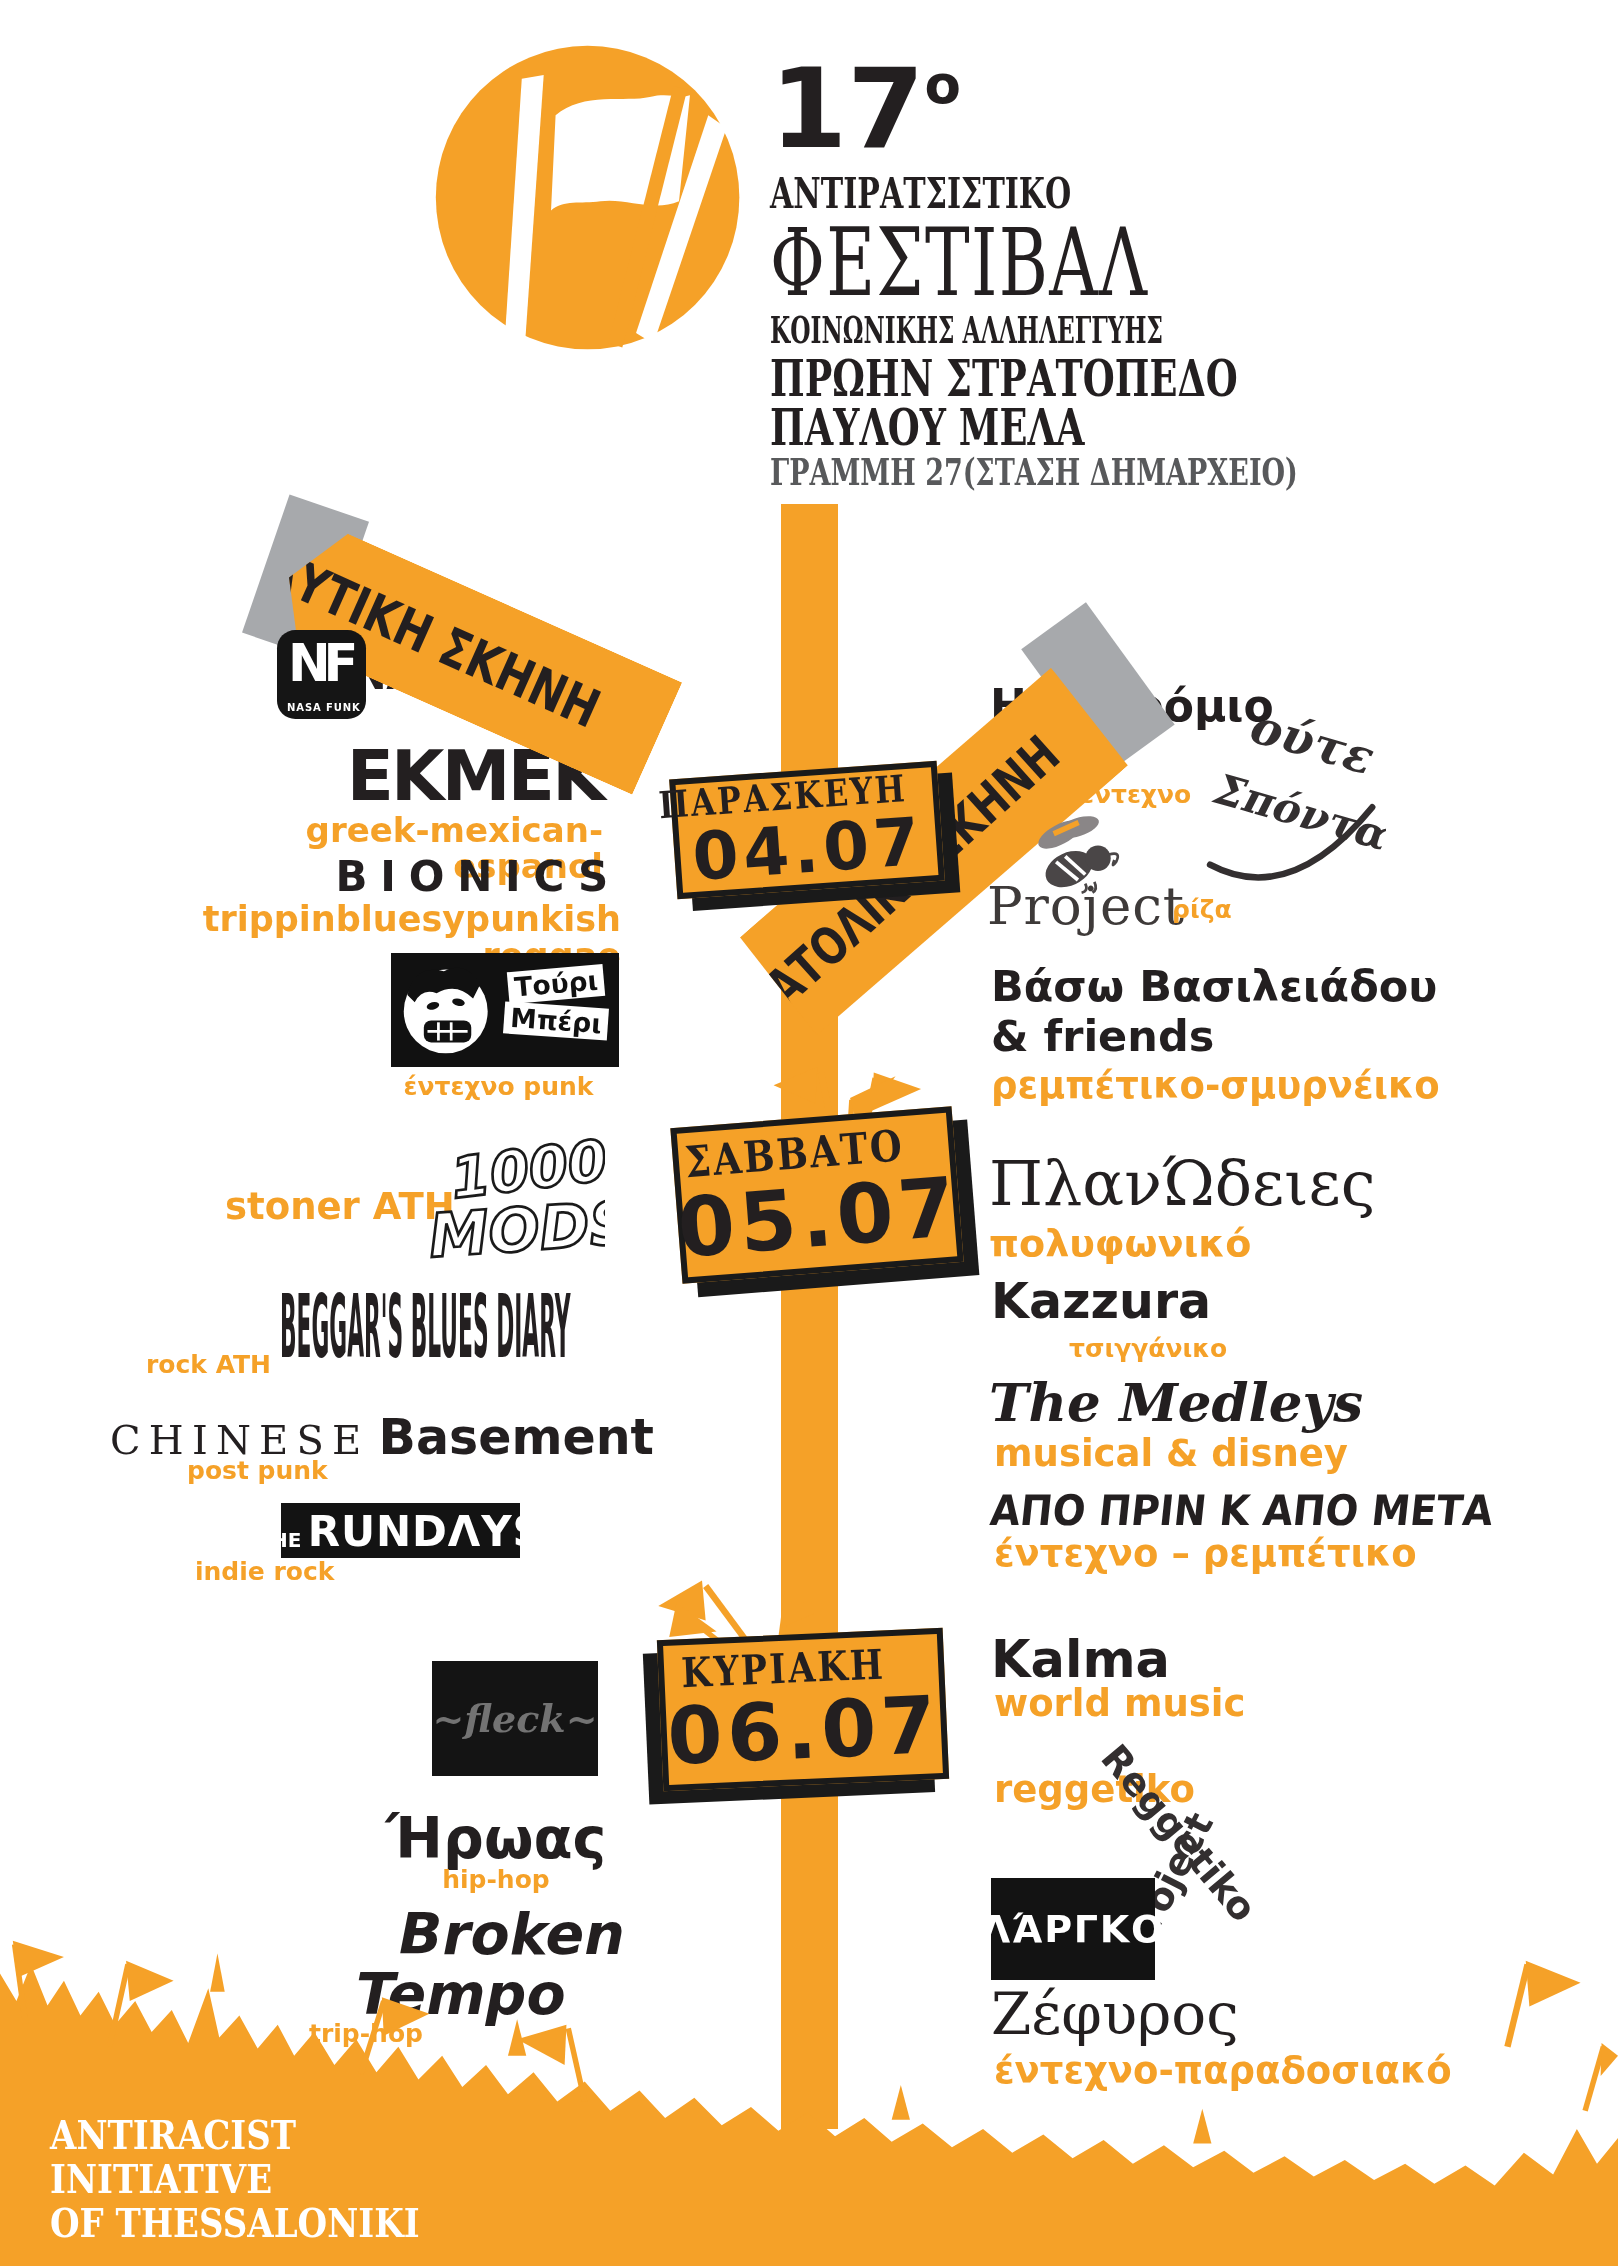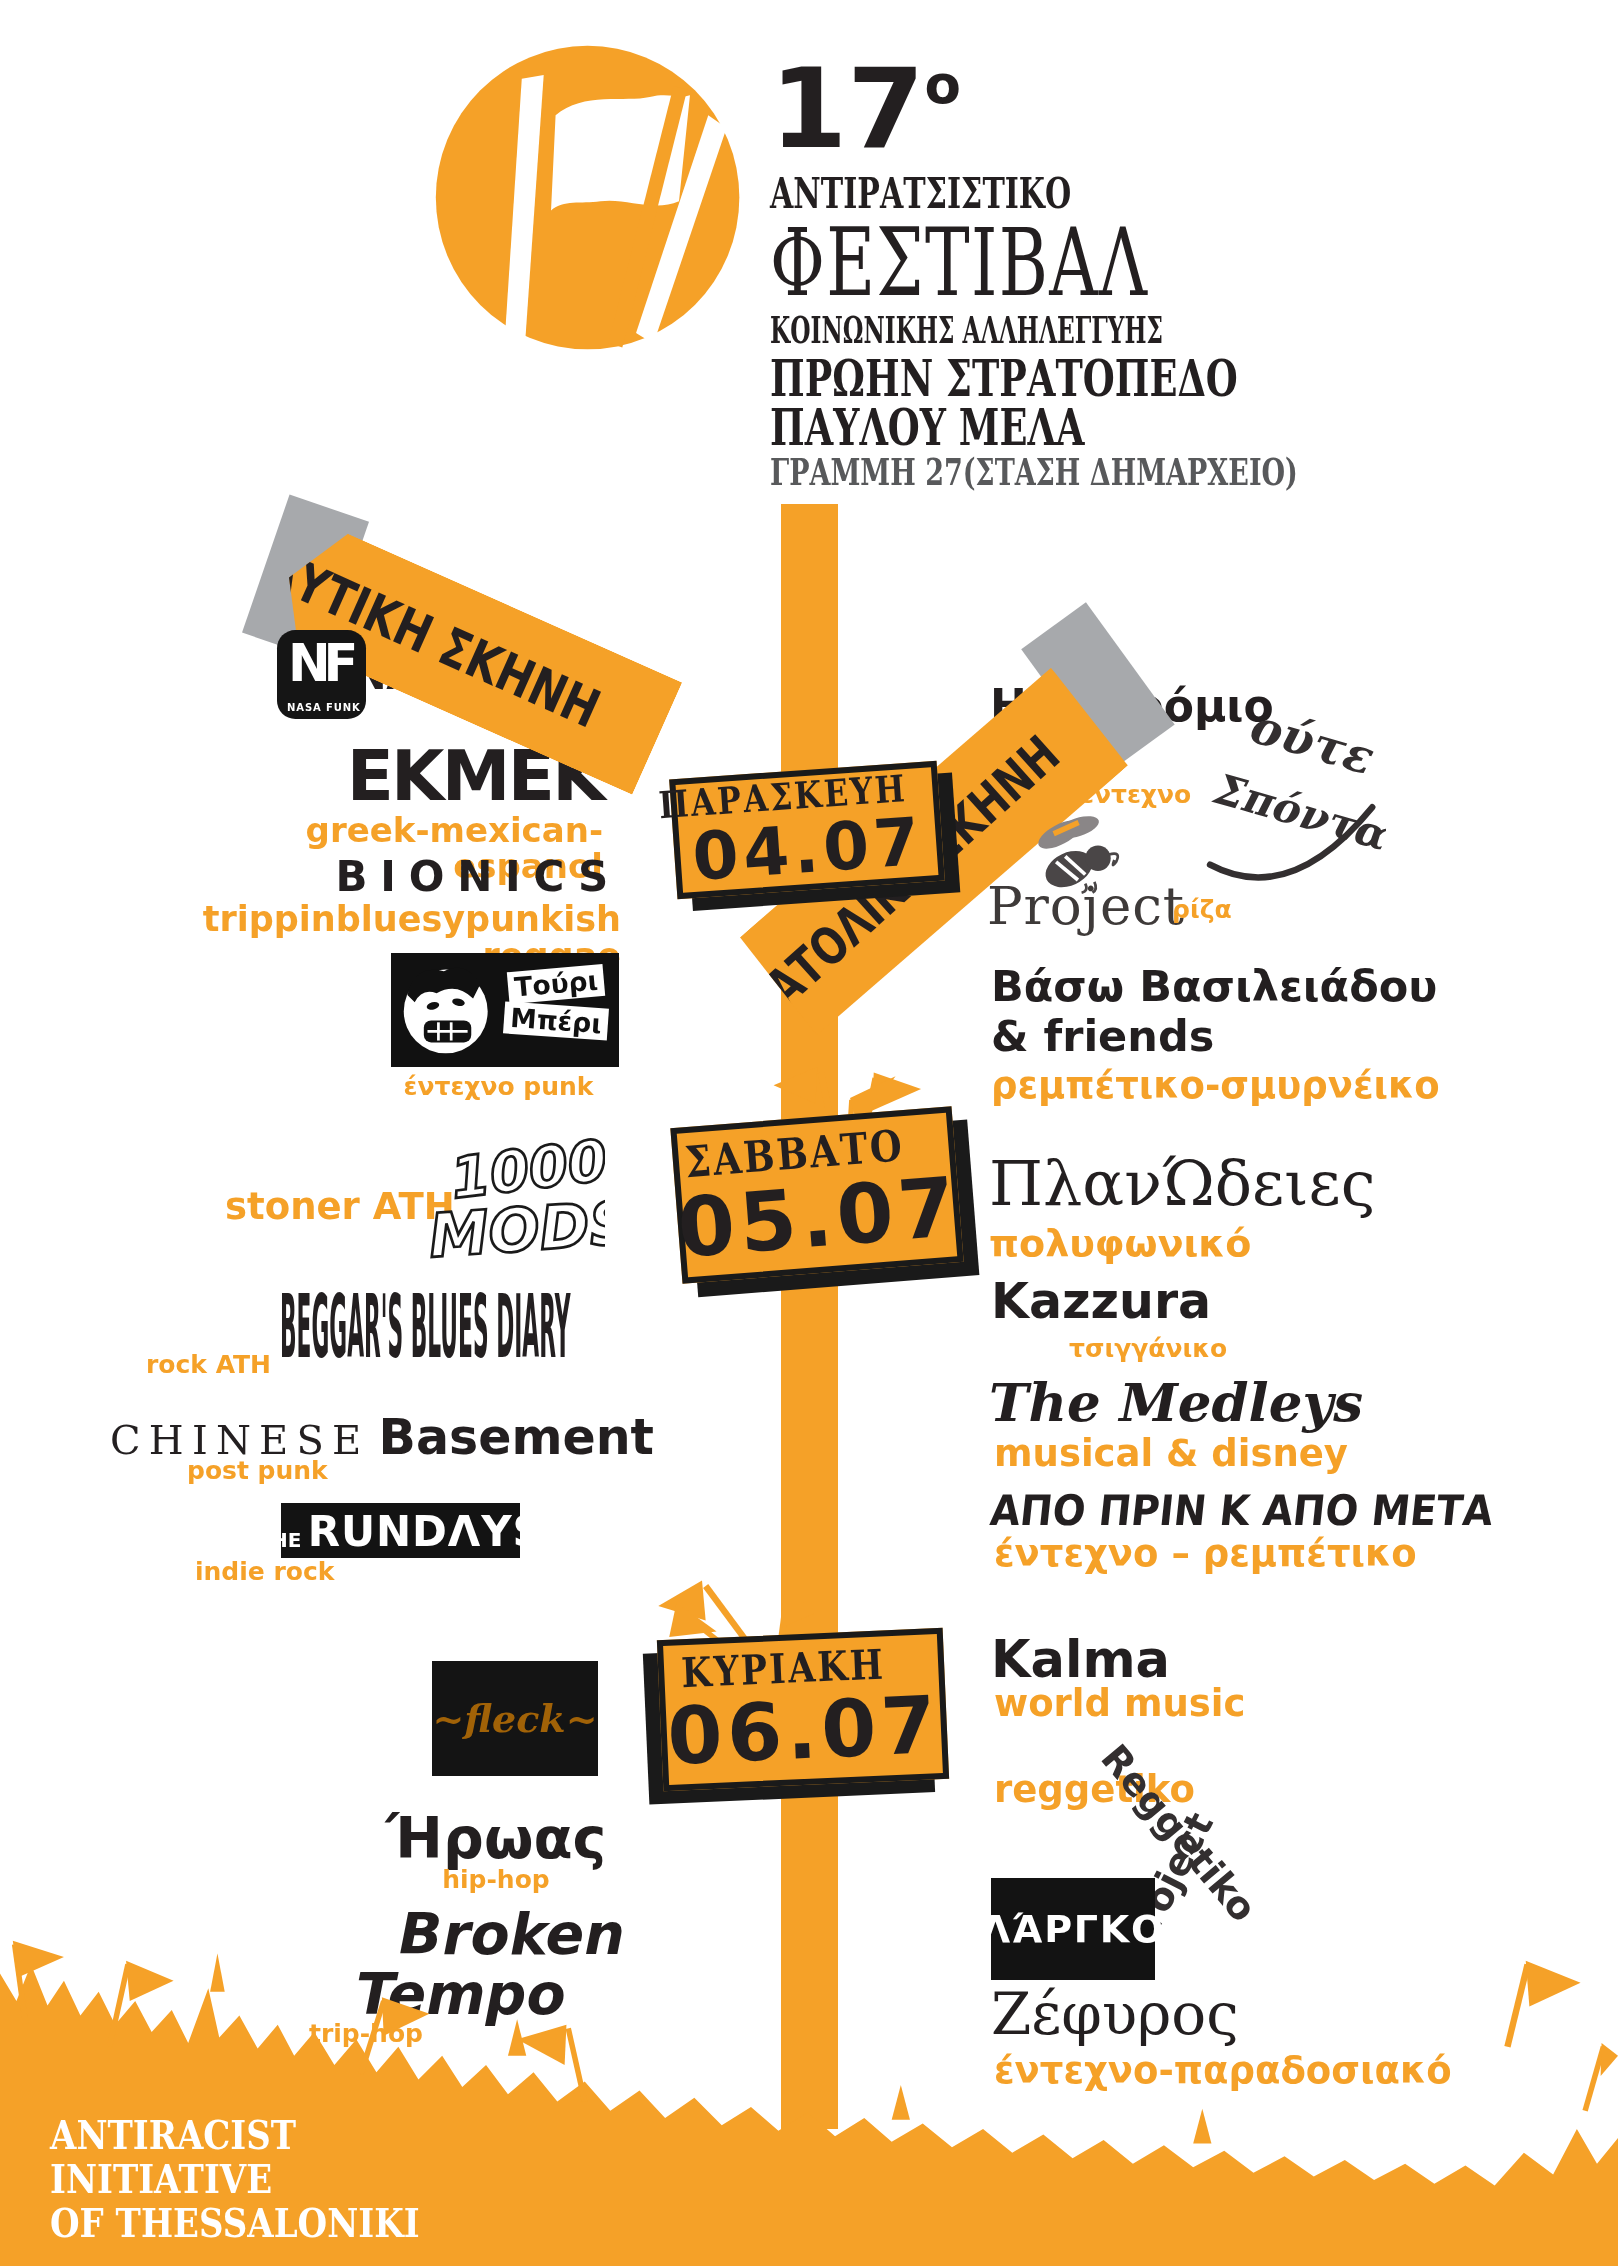--- a/index.html
+++ b/index.html
@@ -94,21 +94,21 @@
   .a-rundays{left:281px;top:1503px;width:239px;height:55px;background:#131313;color:#fff;z-index:3;
     display:flex;align-items:flex-end;justify-content:center;gap:6.4px;padding-bottom:4.6px;box-sizing:border-box;}
   .a-rundays .p1{font-size:20px;font-weight:bold;line-height:1;margin-bottom:3.7px;}
   .a-rundays .p2{font-size:42px;font-weight:bold;letter-spacing:0.9px;line-height:1;}
   .a-rundays-genre{left:195px;top:1559px;}
   .a-fleck-text{left:99px;top:1656px;width:322px;text-align:right;}
   .a-fleck-text .line{font-family:"DejaVu Serif","Liberation Serif",serif;font-size:38px;font-weight:bold;line-height:45px;}
   .a-fleck-text .genre{margin-top:4.6px;}
   .a-fleck-logo{left:432px;top:1661px;width:166px;height:115px;background:#141414;z-index:3;
     display:flex;align-items:center;justify-content:center;}
-  .a-fleck-logo .script{color:#a16207;font-family:"DejaVu Serif","Liberation Serif",serif;
+  .a-fleck-logo .script{color:#737373;font-family:"DejaVu Serif","Liberation Serif",serif;
     font-style:italic;font-weight:bold;font-size:38px;}
   .a-iroas{left:384px;top:1809px;width:224px;text-align:center;}
   .a-iroas .name{font-size:57px;font-weight:bold;line-height:58px;}
   .a-broken1{left:399px;top:1906px;font-size:57px;font-weight:bold;font-style:italic;line-height:1;}
   .a-broken2{left:356px;top:1966px;font-size:57px;font-weight:bold;font-style:italic;line-height:1;}
   .a-broken-genre{left:309px;top:2021px;}
 
   
   .a-iliodromio{left:990px;top:681px;}
   .a-iliodromio .name{font-size:44px;font-weight:bold;line-height:49px;}

